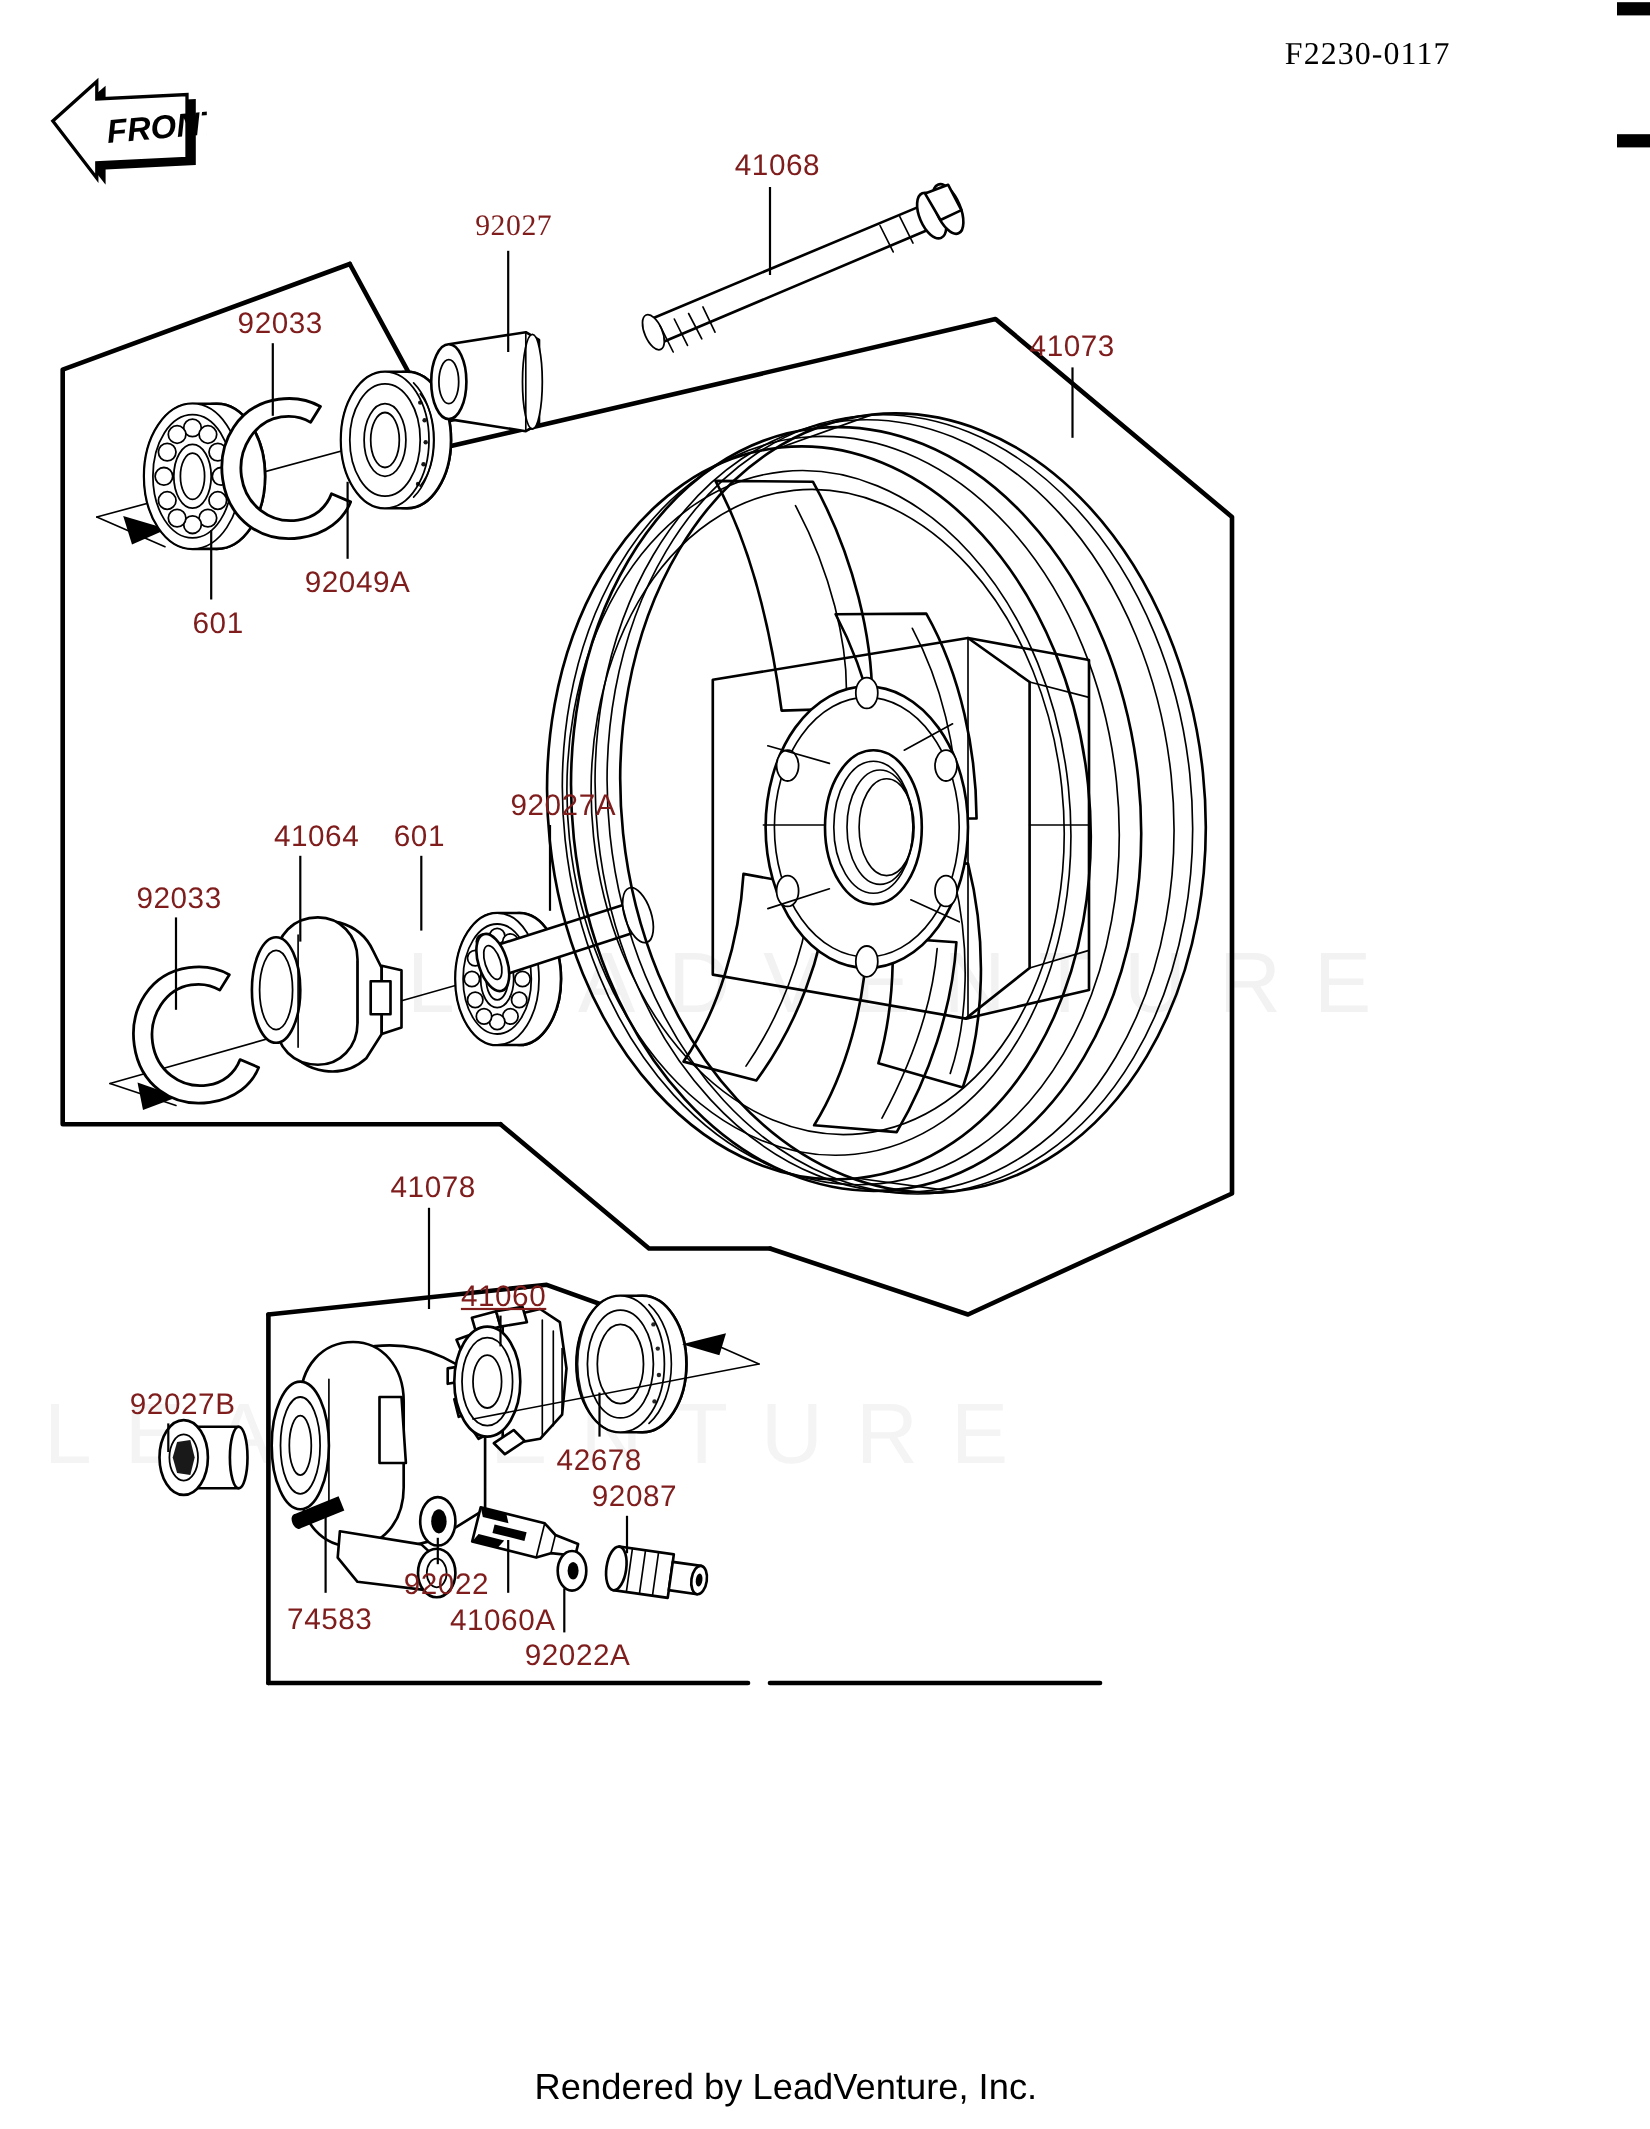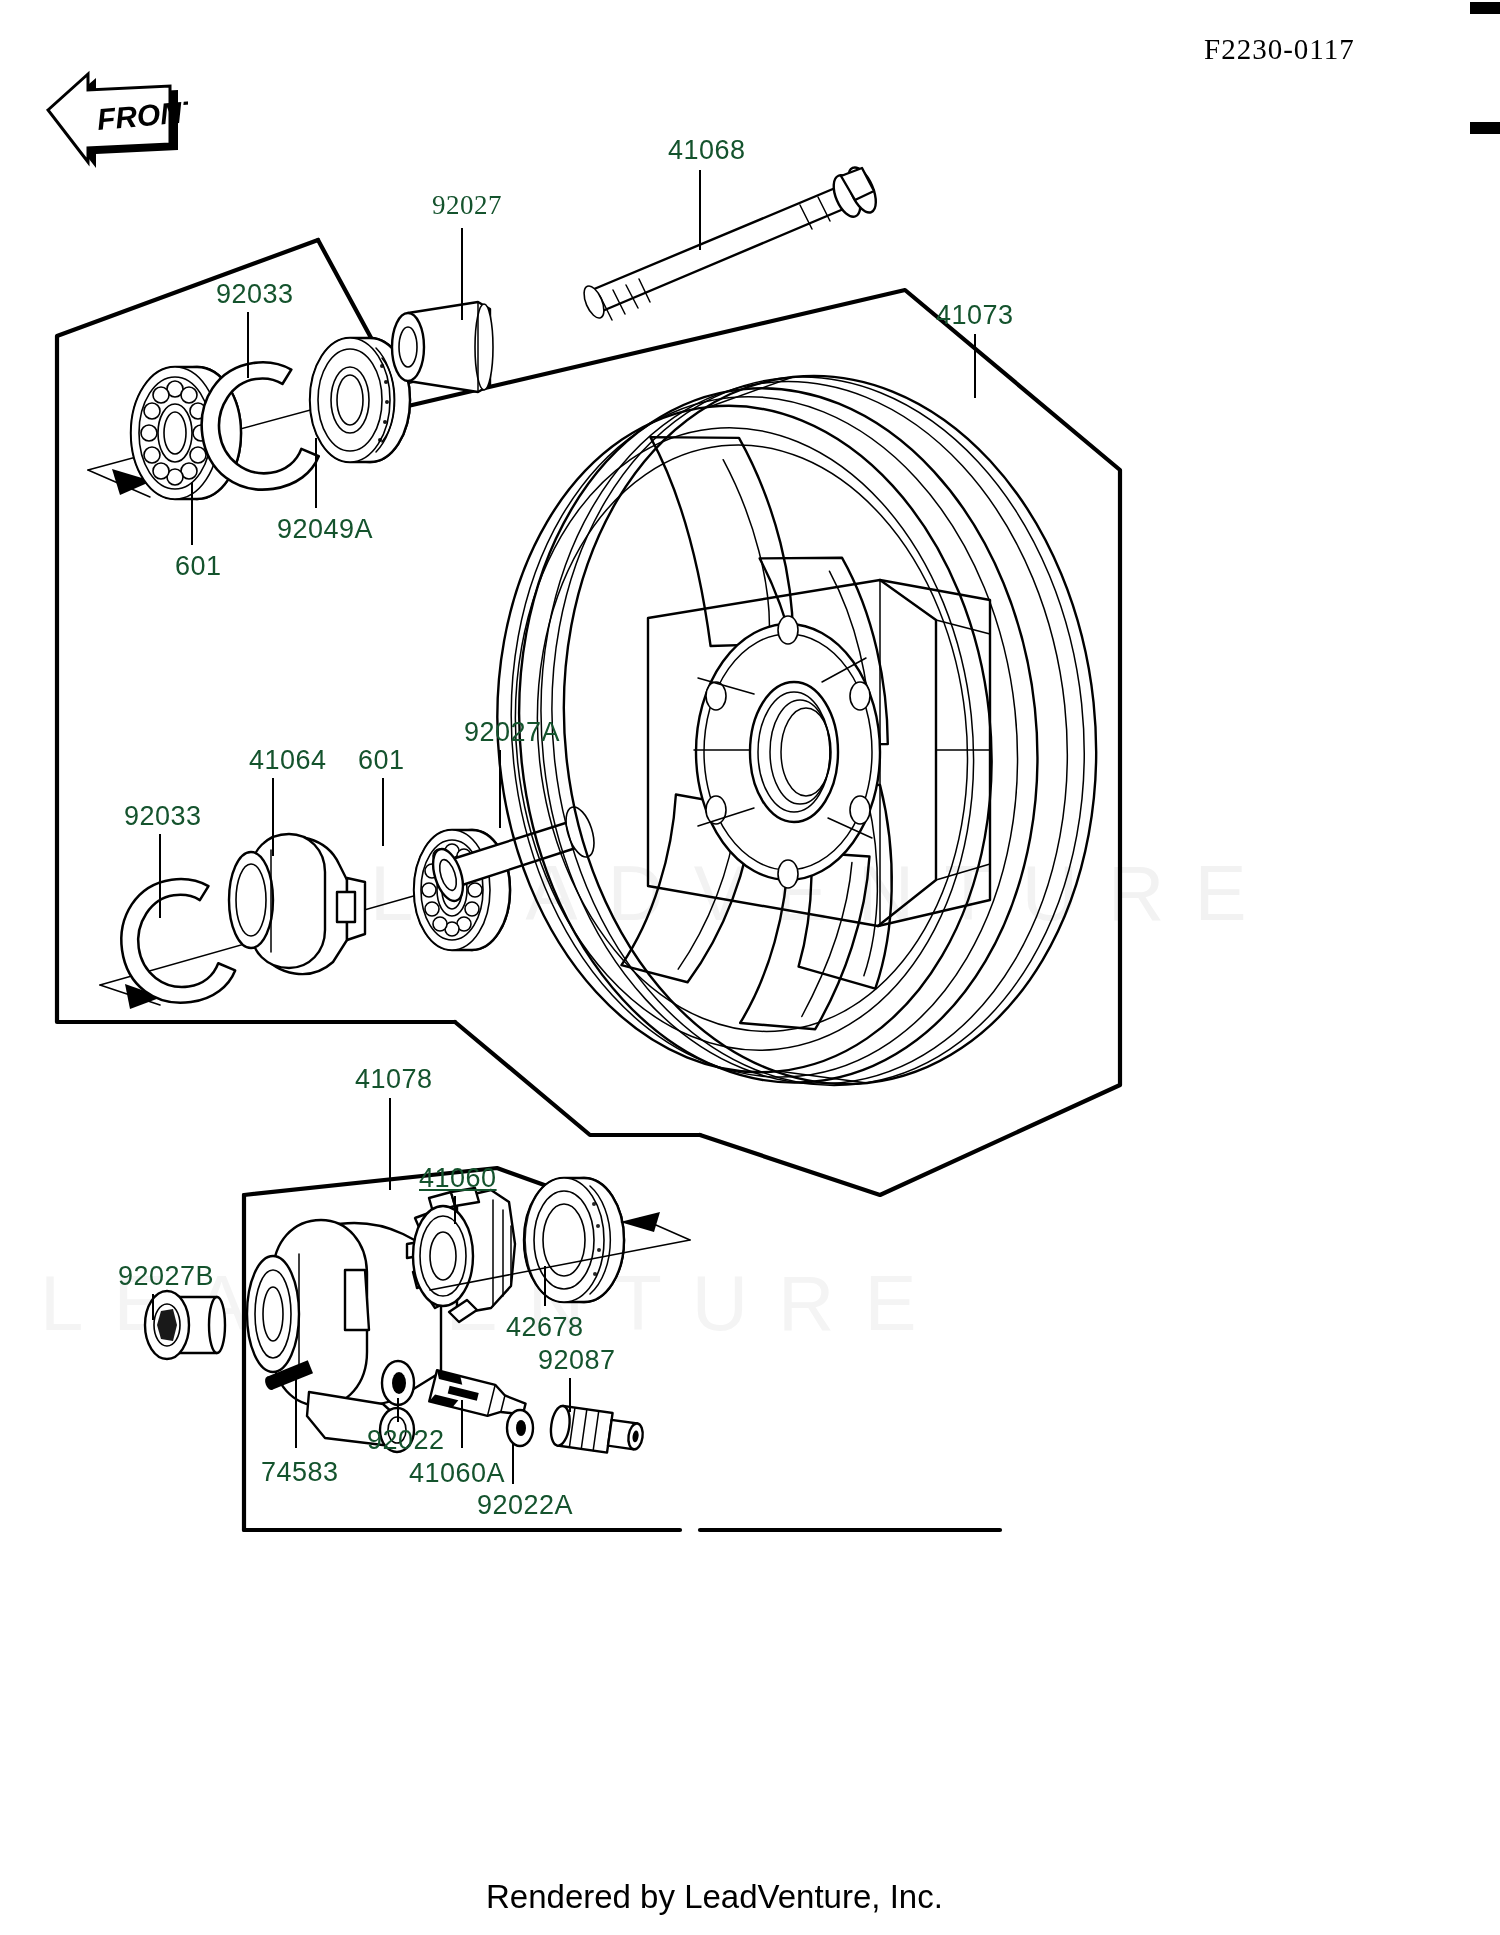--- a/index.html
+++ b/index.html
@@ -10,32 +10,31 @@
     color:#000;
   }
   #sheet{position:absolute;left:0;top:0;width:1500px;height:1935px;}
   svg#art{position:absolute;left:0;top:0;width:1500px;height:1935px;}
 
   .lbl{
     position:absolute;
     font-family:"Liberation Sans","DejaVu Sans",sans-serif;
     font-size:27px;
     letter-spacing:0.5px;
-    color:#14532d;
+    color:#7f1d1d;
     white-space:nowrap;
     line-height:1;
   }
   .code-top{
     position:absolute;
     font-family:"Liberation Serif","DejaVu Serif",serif;
     font-size:29px;
     letter-spacing:1px;
     color:#000;
     white-space:nowrap;
-    margin-left:36px;
   }
   .footer{
     position:absolute;
     font-family:"Liberation Sans","DejaVu Sans",sans-serif;
     font-size:33px;
     color:#000;
     white-space:nowrap;
   }
   .frontbox{position:absolute;left:38px;top:58px;width:150px;height:110px;}
 </style>

